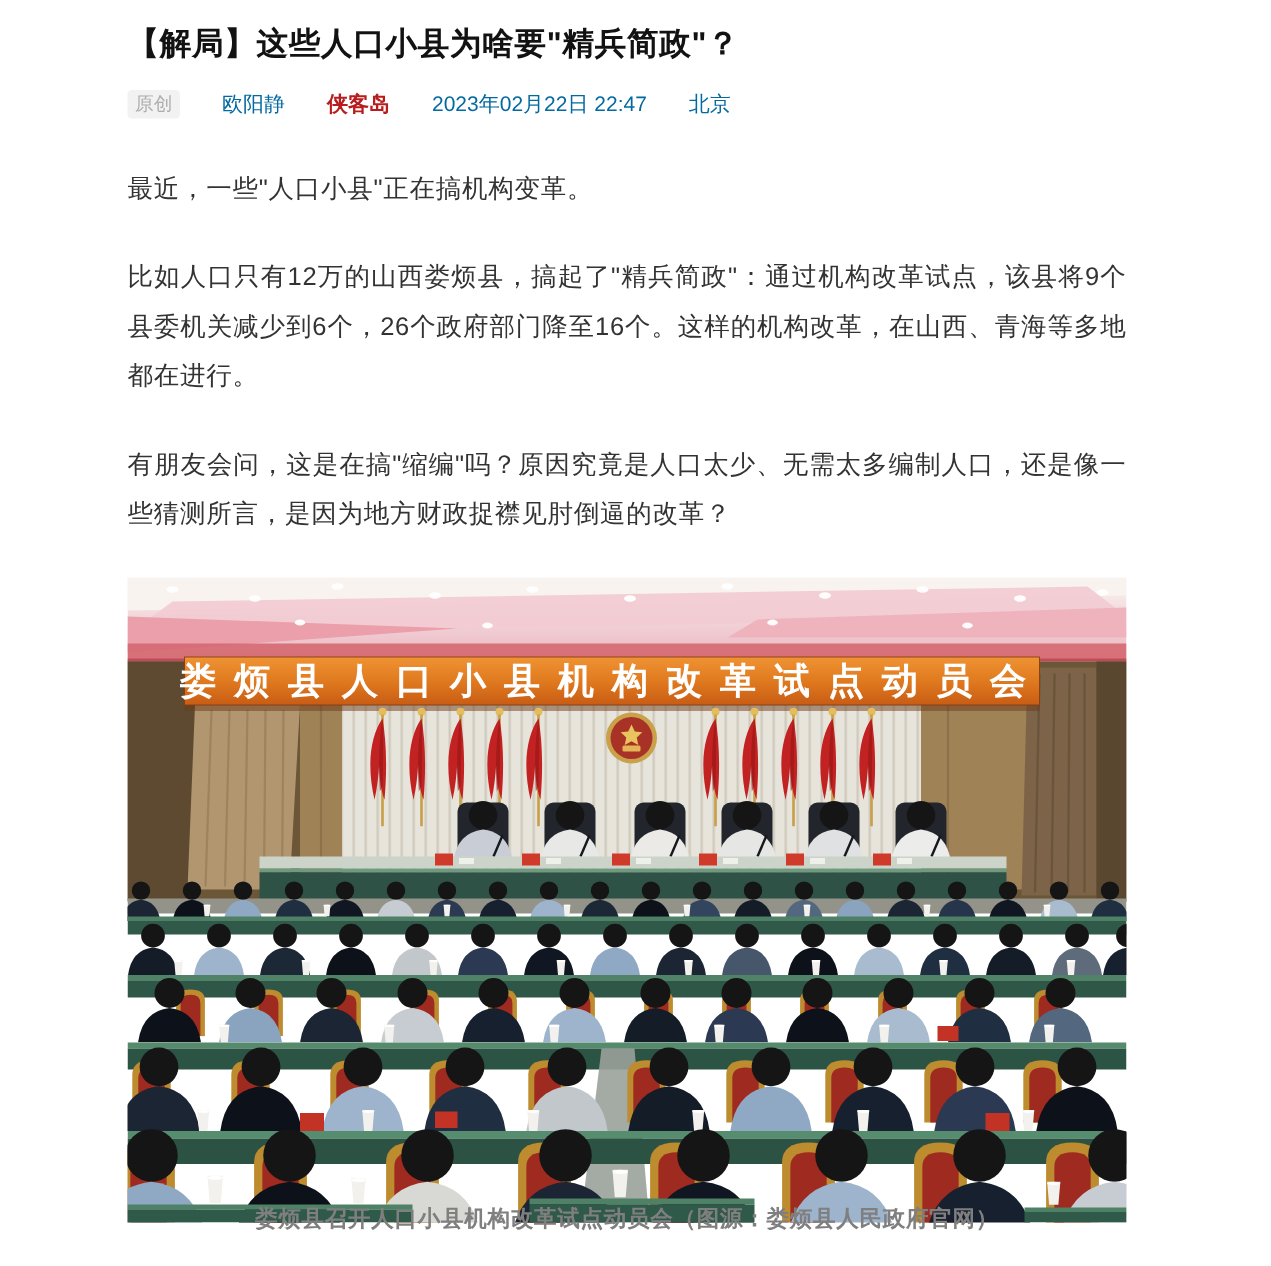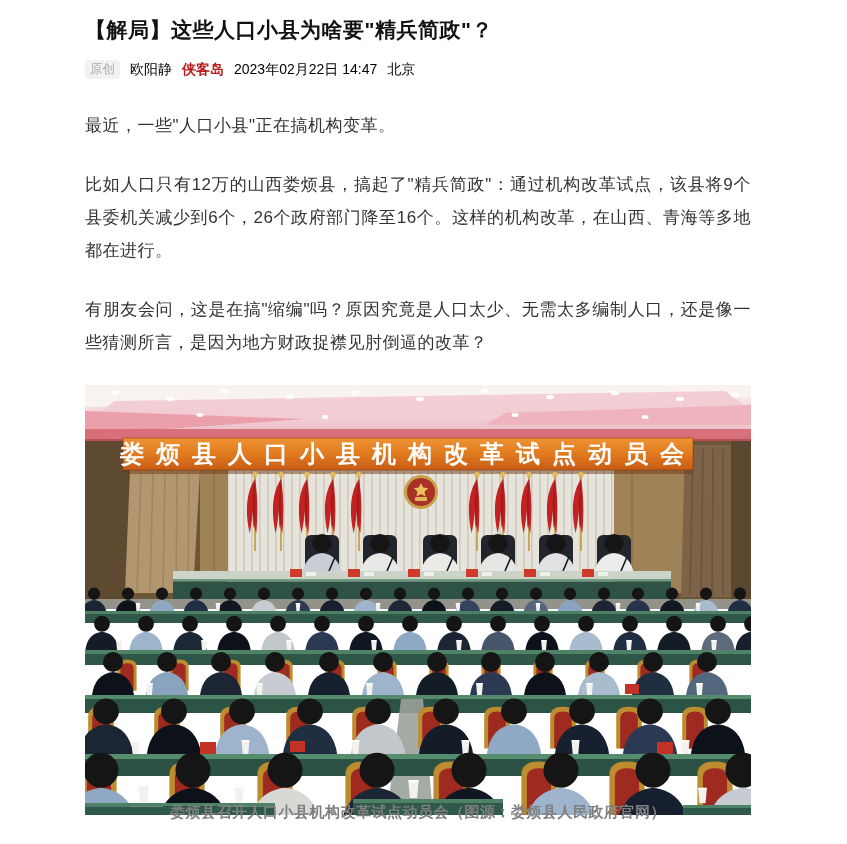--- a/index.html
+++ b/index.html
@@ -1,39 +1,39 @@
 <!DOCTYPE html>
 <html><head>
 <meta charset="utf-8">
 <style>
   html,body{margin:0;padding:0;background:#ffffff;width:847px;height:844px;overflow:hidden;}
   body{font-family:"Liberation Sans","DejaVu Sans",sans-serif;}
   .page{width:666px;margin:0;padding:16px 96px 0 85px;}
   .title{font-size:21px;line-height:1.35;font-weight:700;color:#121212;margin:0;letter-spacing:.5px;}
-  .byline{display:flex;align-items:center;gap:10px;margin-top:16px;font-size:14px;color:#9b9b9b;white-space:nowrap;}
+  .byline{display:flex;align-items:center;gap:28px;margin-top:16px;font-size:14px;color:#9b9b9b;white-space:nowrap;}
   .byline .badge{background:#f2f2f2;color:#adadad;font-size:12.5px;padding:1px 5px;border-radius:3px;}
   .byline .account{color:#b91c1c;font-weight:600;text-decoration:none;cursor:pointer;}
-  .byline .muted{color:#000000;}
+  .byline .muted{color:#0369a1;}
   .content p{font-size:17px;line-height:33px;color:#333333;letter-spacing:.5px;text-align:justify;margin:0 0 26px 0;}
   .content p:first-child{margin-top:30px;}
   figure.photo{margin:12px 0 0 0;width:666px;height:406px;line-height:0;cursor:pointer;}
   .caption{margin-top:12px;width:666px;text-align:center;font-size:15px;font-weight:700;color:#7f7f7f;letter-spacing:.5px;}
 </style>
 </head>
 <body>
 
 <div class="page">
 
   <h1 class="title">【解局】这些人口小县为啥要"精兵简政"？</h1>
 
   <div class="byline">
     <span class="badge">原创</span>
     <span class="muted">欧阳静</span>
     <a class="account">侠客岛</a>
-    <span class="muted">2023年02月22日 14:47</span>
+    <span class="muted">2023年02月22日 22:47</span>
     <span class="muted">北京</span>
   </div>
 
   <div class="content">
     <p>最近，一些"人口小县"正在搞机构变革。</p>
     <p>比如人口只有12万的山西娄烦县，搞起了"精兵简政"：通过机构改革试点，该县将9个县委机关减少到6个，26个政府部门降至16个。这样的机构改革，在山西、青海等多地都在进行。</p>
     <p>有朋友会问，这是在搞"缩编"吗？原因究竟是人口太少、无需太多编制人口，还是像一些猜测所言，是因为地方财政捉襟见肘倒逼的改革？</p>
   </div>
 
   <figure class="photo">

